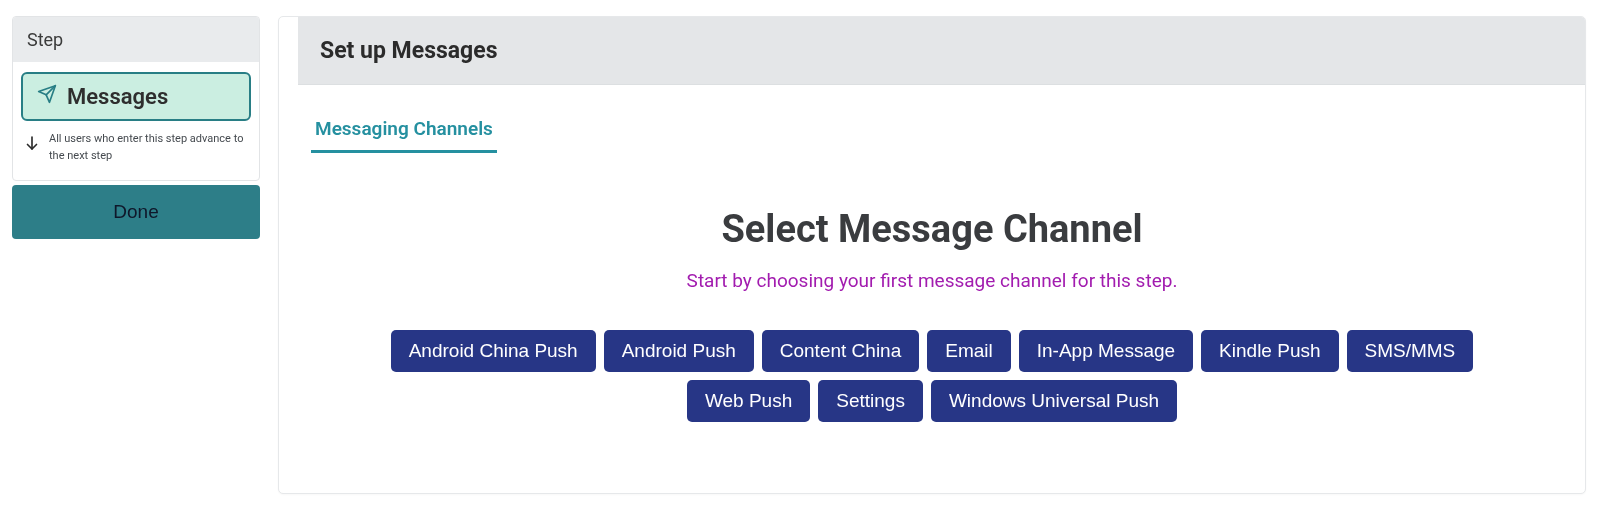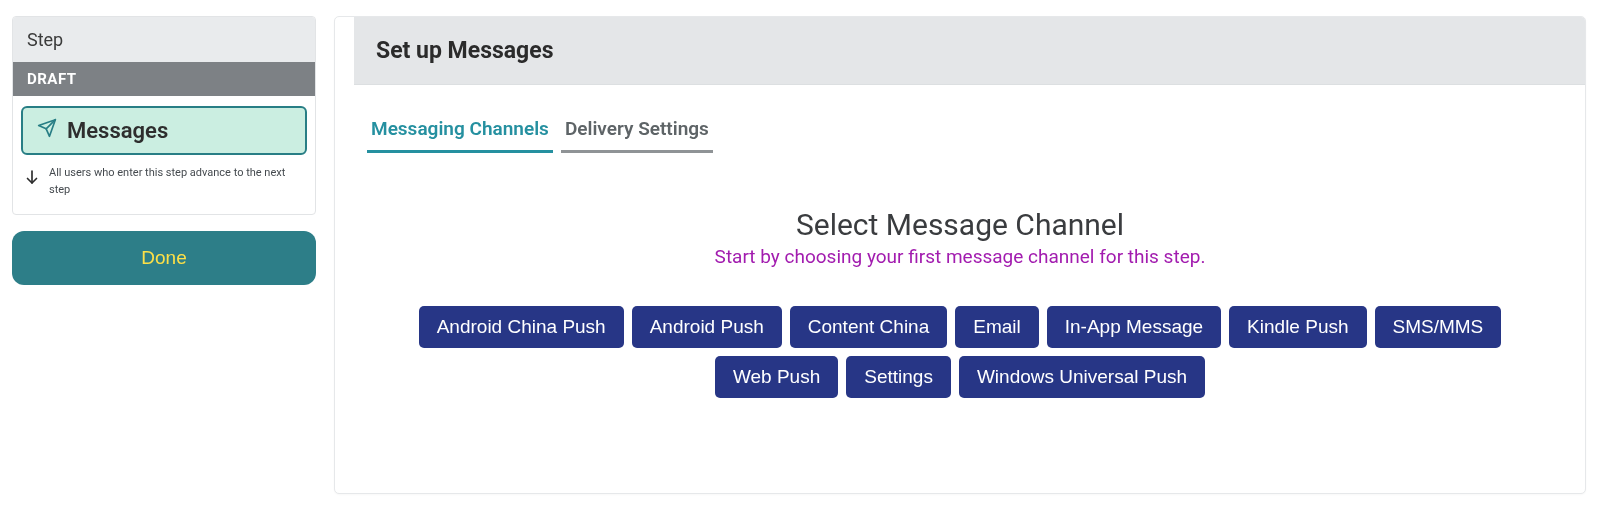--- a/index.html
+++ b/index.html
@@ -16,25 +16,25 @@
     color: #2b2b2b;
   }
   .container {
     display: flex;
     gap: 18px;
     padding: 16px 14px 10px 12px;
     align-items: flex-start;
   }
   
   .sidebar {
-    width: 304px;
+    width: 248px;
     flex-shrink: 0;
     display: flex;
     flex-direction: column;
-    gap: 16px;
+    gap: 4px;
   }
   .step-card {
     border: 1px solid #e2e4e6;
     border-radius: 4px;
     background: #fff;
     overflow: hidden;
   }
   .step-header {
     background: #e9ebed;
     padding: 12px 14px;
@@ -80,26 +80,26 @@
     color: #454a4f;
   }
   .advance-text svg {
     width: 18px;
     height: 18px;
     flex-shrink: 0;
     margin-top: 3px;
   }
   .done-btn {
     background: #2d7e88;
-    color: #fde047;
+    color: #0f172a;
     border: none;
     font-size: 19px;
     font-weight: 500;
     padding: 16px 0;
-    border-radius: 12px;
+    border-radius: 4px;
     cursor: pointer;
     width: 100%;
     text-align: center;
   }
 
   
   .main-panel {
     flex: 1;
     border: 1px solid #e6e8ea;
     border-radius: 5px;
@@ -112,44 +112,44 @@
     background: #e4e6e8;
     padding: 20px 22px;
     font-size: 23px;
     font-weight: 700;
     color: #2b2b2b;
     border-bottom: 1px solid #dcdfe1;
     margin-left: 19px;
   }
   .tabs {
     display: flex;
-    gap: 8px;
+    gap: 15px;
     padding: 24px 32px 0 32px;
   }
   .tab {
     font-size: 19px;
     font-weight: 600;
     padding: 8px 4px 10px 4px;
     border-bottom: 3px solid #8f9396;
     color: #5e6467;
     cursor: pointer;
   }
   .tab.active {
     color: #2590a0;
     border-bottom-color: #2590a0;
   }
   .content-area {
     padding: 54px 30px 40px 30px;
     text-align: center;
   }
   .select-title {
-    font-size: 30px;
-    font-weight: 400;
+    font-size: 38px;
+    font-weight: 700;
     color: #3a3c3f;
-    margin-bottom: 3px;
+    margin-bottom: 18px;
   }
   .select-subtitle {
     font-size: 19px;
     color: #a21caf;
     margin-bottom: 38px;
   }
   .channel-grid {
     display: flex;
     flex-wrap: wrap;
     gap: 8px;
@@ -170,21 +170,20 @@
   }
 </style>
 </head>
 <body>
 
 <div class="container">
 
   <div class="sidebar">
     <div class="step-card">
       <div class="step-header">Step</div>
-      <div class="draft-bar">DRAFT</div>
       <div class="messages-pill-wrap">
         <div class="messages-pill">
           <span>
             <svg viewBox="0 0 24 24" fill="none" stroke="#287e85" stroke-width="2" stroke-linecap="round" stroke-linejoin="round">
               <path d="M22 2L11 13"></path>
               <path d="M22 2L15 22L11 13L2 9L22 2Z"></path>
             </svg>
           </span>
           <span>Messages</span>
         </div>
@@ -199,21 +198,20 @@
         <span>All users who enter this step advance to the next step</span>
       </div>
     </div>
     <button class="done-btn">Done</button>
   </div>
 
   <div class="main-panel">
     <div class="panel-header">Set up Messages</div>
     <div class="tabs">
       <div class="tab active">Messaging Channels</div>
-      <div class="tab">Delivery Settings</div>
     </div>
     <div class="content-area">
       <h2 class="select-title">Select Message Channel</h2>
       <p class="select-subtitle">Start by choosing your first message channel for this step.</p>
       <div class="channel-grid">
         <button class="channel-btn">Android China Push</button>
         <button class="channel-btn">Android Push</button>
         <button class="channel-btn">Content China</button>
         <button class="channel-btn">Email</button>
         <button class="channel-btn">In-App Message</button>

